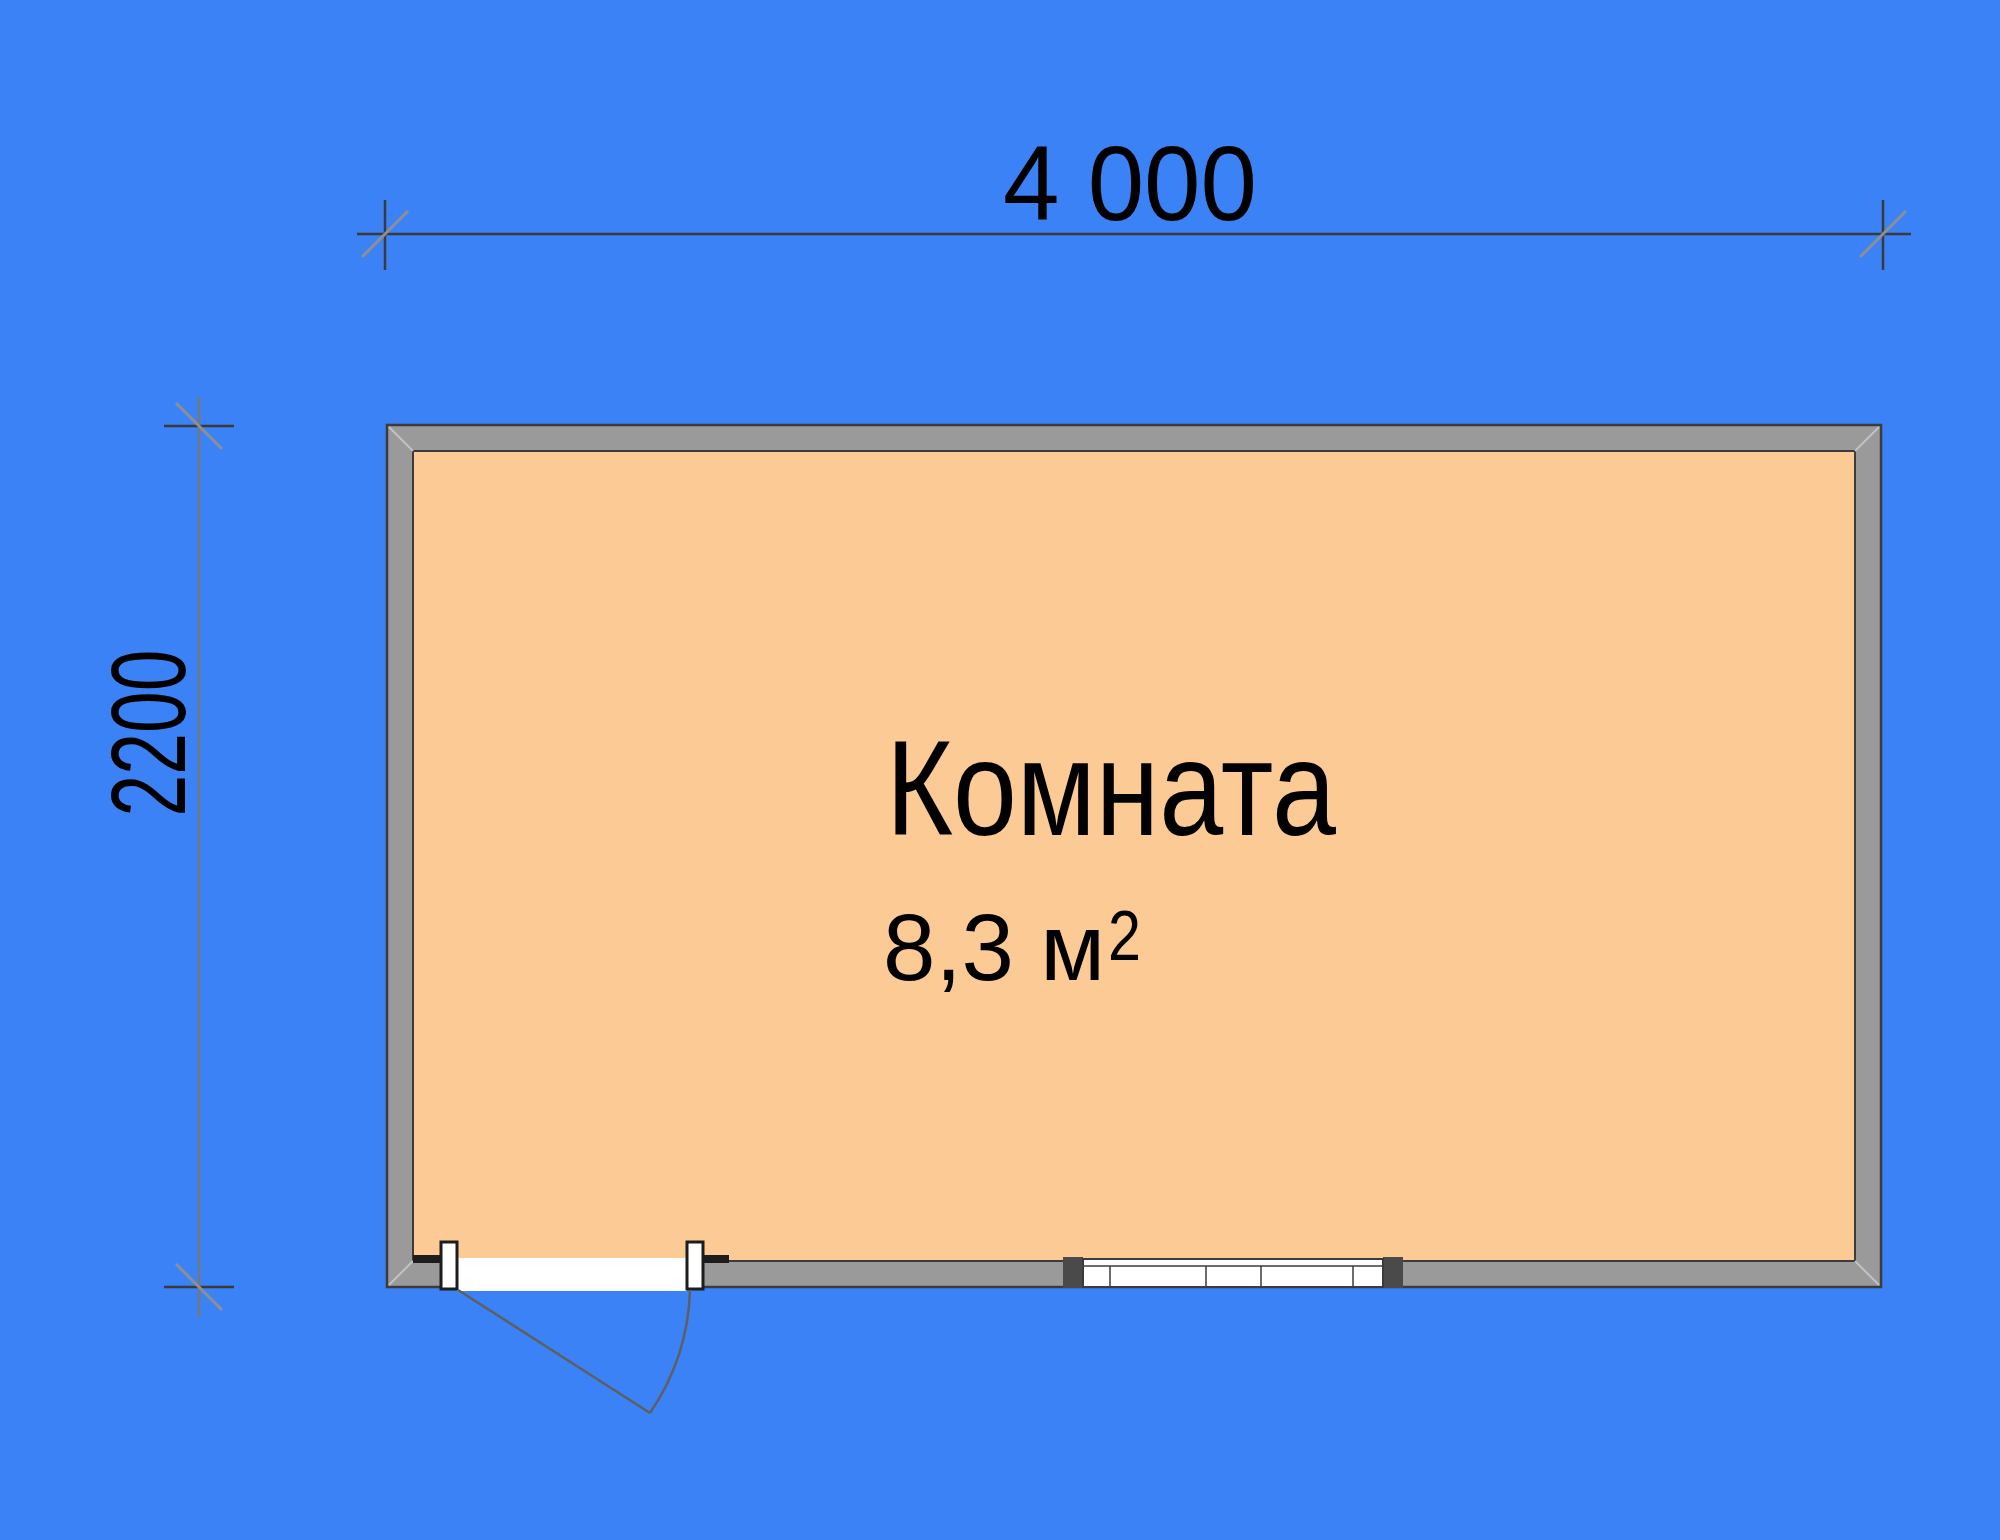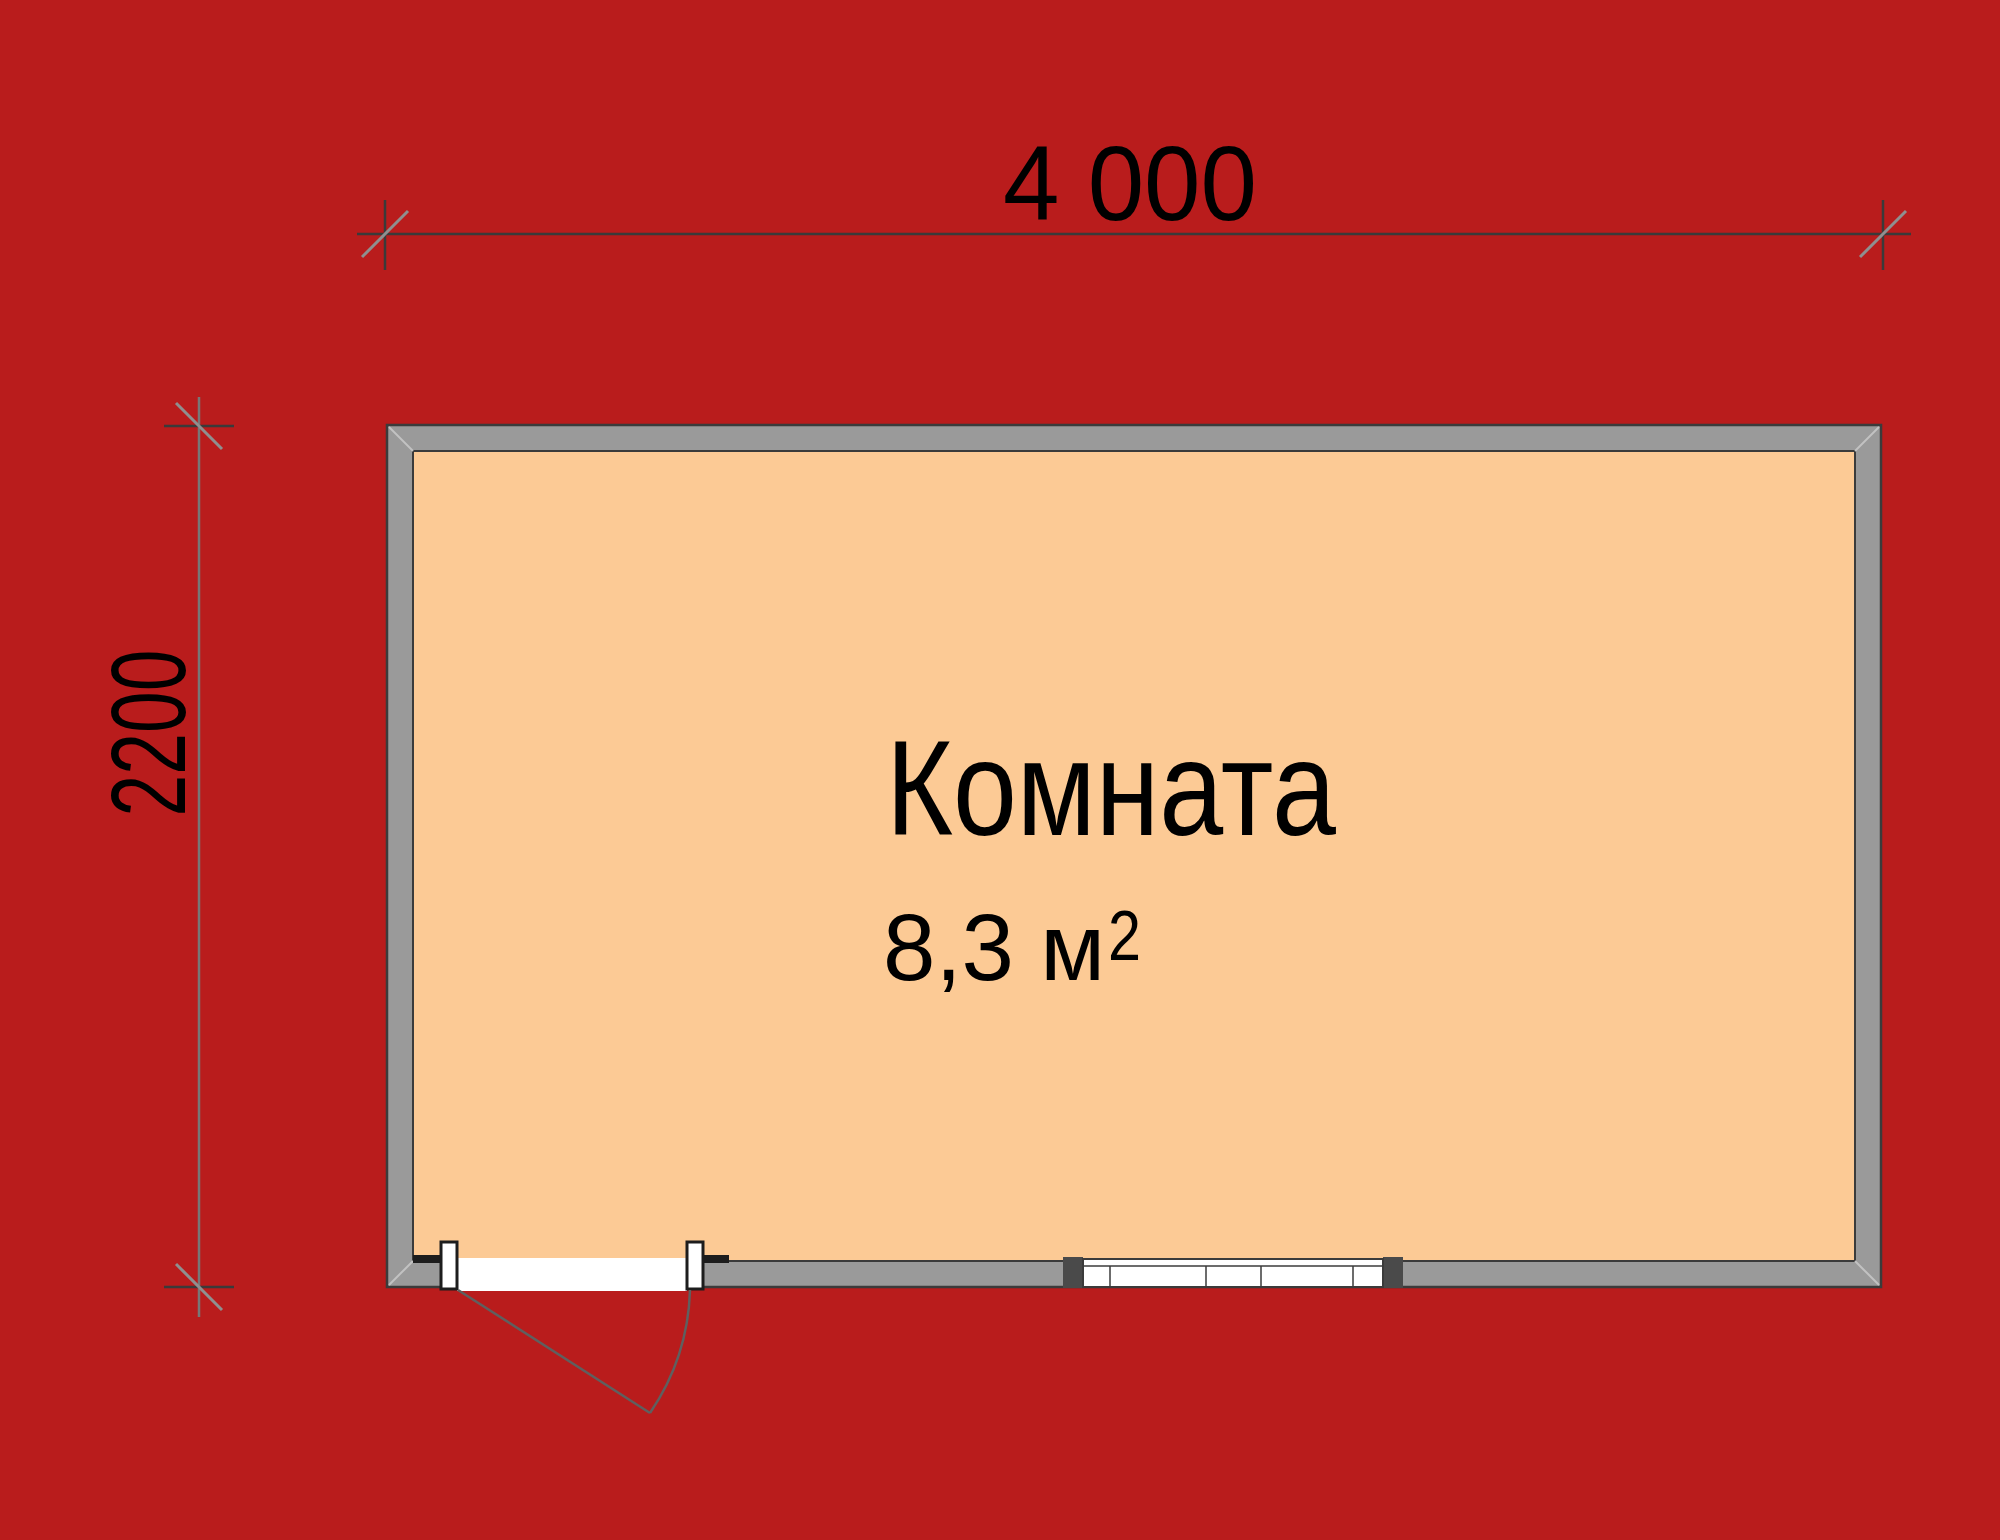--- a/index.html
+++ b/index.html
@@ -4,21 +4,21 @@
 <style>
   html, body {
     margin: 0;
     padding: 0;
     background: #ffffff;
   }
   .canvas {
     position: relative;
     width: 2000px;
     height: 1540px;
-    background: #b91c1c;
+    background: #3b82f6;
     overflow: hidden;
     font-family: "Liberation Sans", sans-serif;
   }
   svg text {
     font-family: "Liberation Sans", sans-serif;
     fill: #000000;
   }
   .dim-label {
     font-size: 105px;
   }

